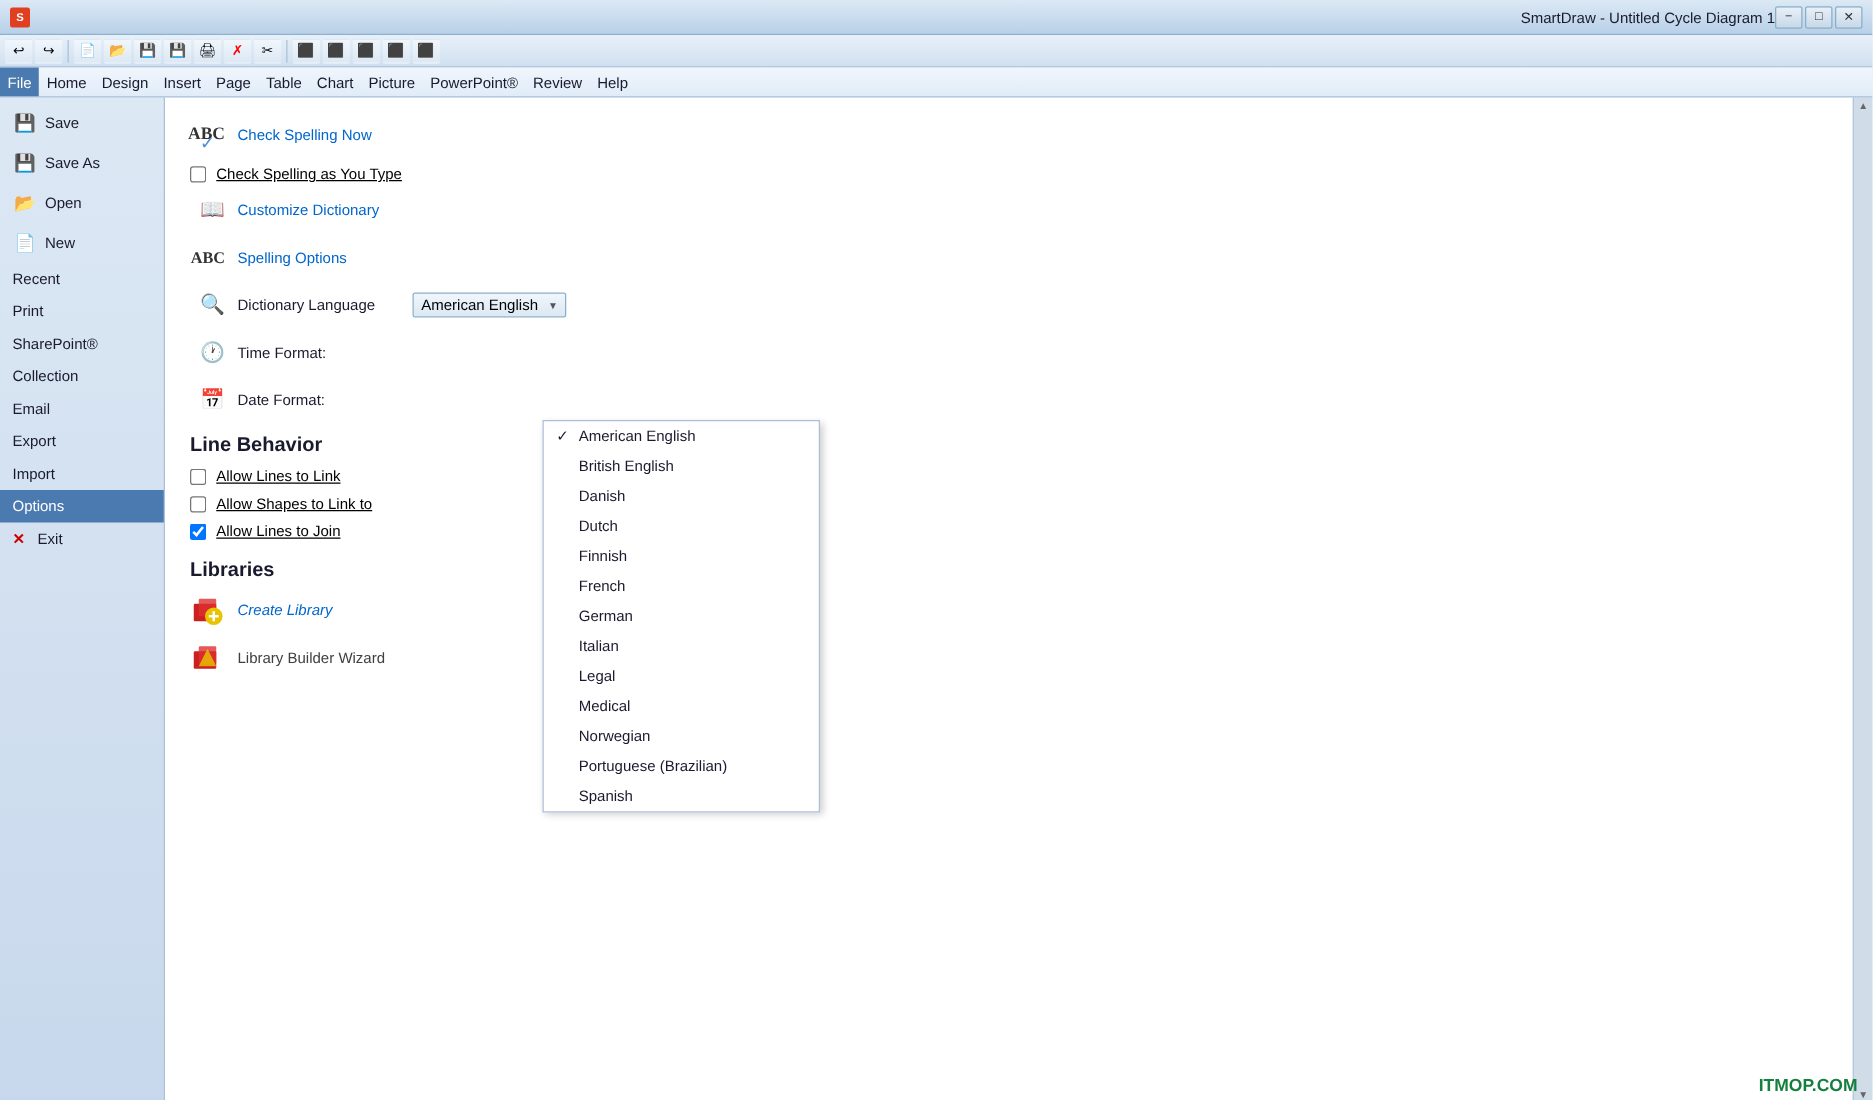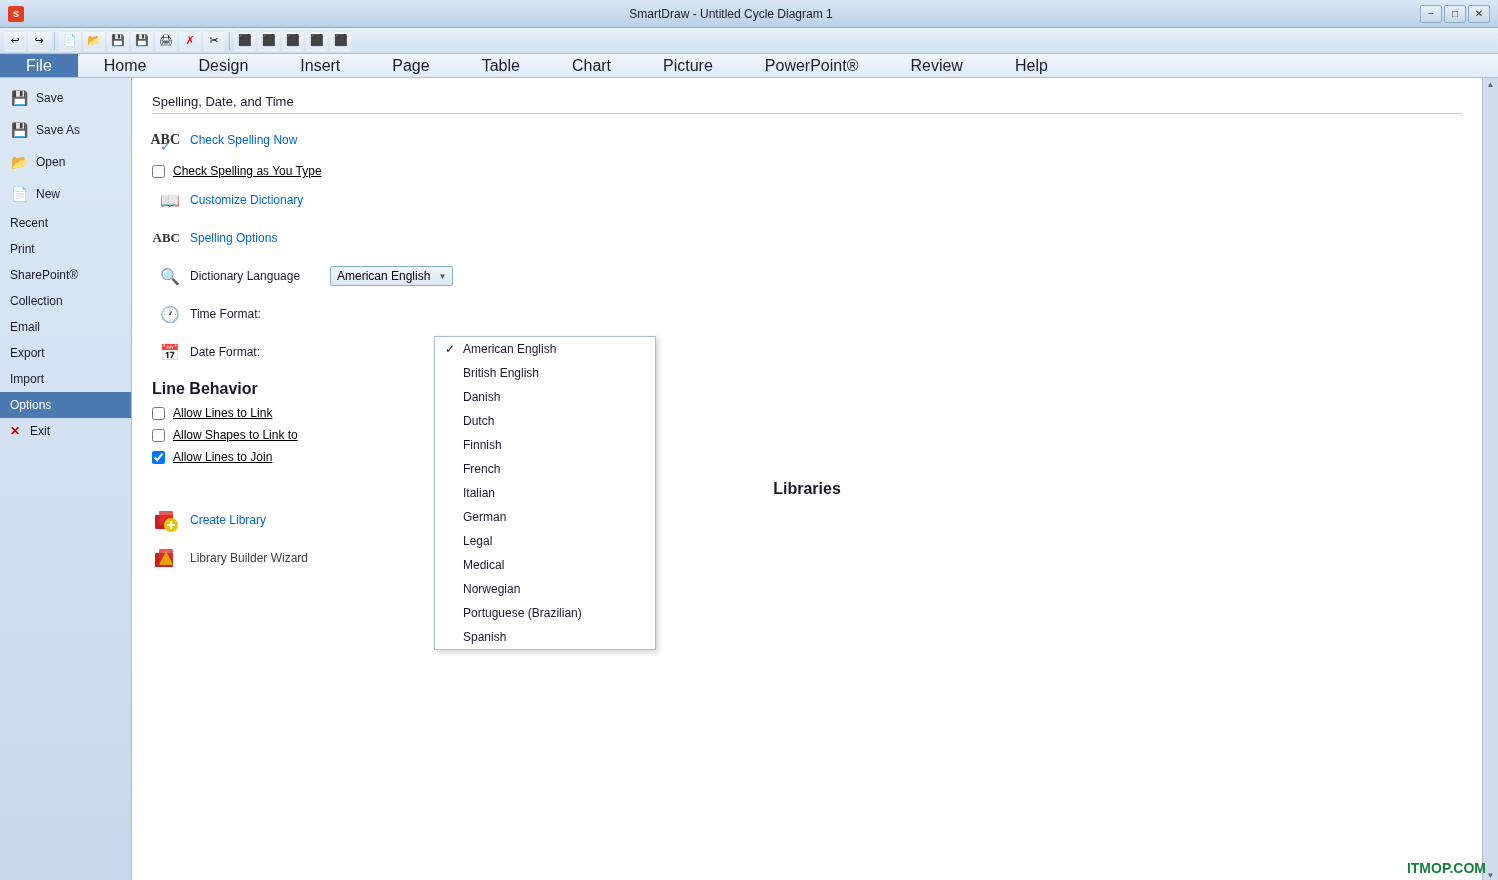--- a/index.html
+++ b/index.html
@@ -33,21 +33,21 @@
       width: 16px; height: 16px;
       background: #e04020;
       border-radius: 2px;
       display: flex; align-items: center; justify-content: center;
       color: white; font-size: 9px; font-weight: bold;
     }
     .title-bar-title {
       font-size: 12px;
       color: #1a1a2e;
       flex: 1;
-      text-align: center;
+      text-align: right;
       margin-left: 18px;
     }
     .title-bar-controls {
       display: flex; gap: 2px;
     }
     .title-btn {
       width: 22px; height: 18px;
       background: linear-gradient(to bottom, #e8f0f8, #c8d8e8);
       border: 1px solid #8ab0c8;
       border-radius: 2px;
@@ -80,25 +80,25 @@
 
     
     .menu-bar {
       background: linear-gradient(to bottom, #f0f6fc, #e0ecf8);
       height: 24px;
       display: flex;
       align-items: center;
       border-bottom: 1px solid #aac0d8;
     }
     .menu-item {
-      padding: 2px 26px;
+      padding: 2px 6px;
       height: 100%;
       display: flex; align-items: center;
       cursor: pointer;
-      font-size: 16px;
+      font-size: 12px;
       color: #1a1a2e;
     }
     .menu-item.active {
       background: #4a7aaf;
       color: white;
     }
 
     
     .main-area {
       display: flex;
@@ -242,21 +242,20 @@
     .dropdown-menu-item.selected::before {
       content: '✓';
       position: absolute;
       left: 10px;
       top: 5px;
       font-size: 12px;
     }
 
     .libraries-section {
       margin-top: 16px;
-      text-align: center;
     }
     .lib-option {
       display: flex;
       align-items: center;
       gap: 10px;
       margin-bottom: 10px;
       cursor: pointer;
     }
     .lib-icon {
       width: 28px; height: 28px;
@@ -365,21 +364,20 @@
       <span>Options</span>
     </div>
     <div class="sidebar-item">
       <span style="color:#c00; font-weight:bold; margin-right:4px;">✕</span>
       <span>Exit</span>
     </div>
   </div>
 
   <div class="content">
 
-    <div class="section-title">Spelling, Date, and Time</div>
 
     <div class="option-row">
       <div class="option-icon" style="position:relative;">
         <span style="font-size:14px; font-weight:bold; color:#333; font-family: serif;">ABC</span>
         <span style="position:absolute; bottom:0; left:8px; color:#4a90d9; font-size:14px;">✓</span>
       </div>
       <span class="option-label" style="cursor:pointer; color:#0066cc;">Check Spelling Now</span>
     </div>
 
     <div class="check-option">
@@ -439,43 +437,43 @@
       <div class="lib-option">
         <div class="lib-icon">
           <svg width="26" height="26" viewBox="0 0 26 26">
             <rect x="2" y="8" width="18" height="14" fill="#cc2020" rx="1"></rect>
             <rect x="6" y="4" width="14" height="14" fill="#dd3030" rx="1" opacity="0.8"></rect>
             <circle cx="18" cy="18" r="7" fill="#e8c400"></circle>
             <line x1="18" y1="14" x2="18" y2="22" stroke="white" stroke-width="2"></line>
             <line x1="14" y1="18" x2="22" y2="18" stroke="white" stroke-width="2"></line>
           </svg>
         </div>
-        <span style="color:#0066cc; cursor:pointer;">Create Library</span>
+        <span style="color:#0066cc; cursor:pointer;font-style:italic;">Create Library</span>
       </div>
       <div class="lib-option">
         <div class="lib-icon">
           <svg width="26" height="26" viewBox="0 0 26 26">
             <rect x="2" y="8" width="18" height="14" fill="#cc2020" rx="1"></rect>
             <rect x="6" y="4" width="14" height="14" fill="#dd3030" rx="1" opacity="0.8"></rect>
             <polygon points="13,6 20,20 6,20" fill="#e8c400" opacity="0.8"></polygon>
           </svg>
         </div>
         <span style="color:#404040; cursor:pointer;">Library Builder Wizard</span>
       </div>
     </div>
 
     <div class="dropdown-menu">
       <div class="dropdown-menu-item selected">American English</div>
       <div class="dropdown-menu-item">British English</div>
       <div class="dropdown-menu-item">Danish</div>
       <div class="dropdown-menu-item">Dutch</div>
       <div class="dropdown-menu-item">Finnish</div>
       <div class="dropdown-menu-item">French</div>
+      <div class="dropdown-menu-item">German</div>
       <div class="dropdown-menu-item">Italian</div>
-      <div class="dropdown-menu-item">German</div>
       <div class="dropdown-menu-item">Legal</div>
       <div class="dropdown-menu-item">Medical</div>
       <div class="dropdown-menu-item">Norwegian</div>
       <div class="dropdown-menu-item">Portuguese (Brazilian)</div>
       <div class="dropdown-menu-item">Spanish</div>
     </div>
 
   </div>
 
   <div style="width:16px; background:#d0dce8; border-left:1px solid #aac0d8; display:flex; flex-direction:column; align-items:center; padding-top:2px;">

